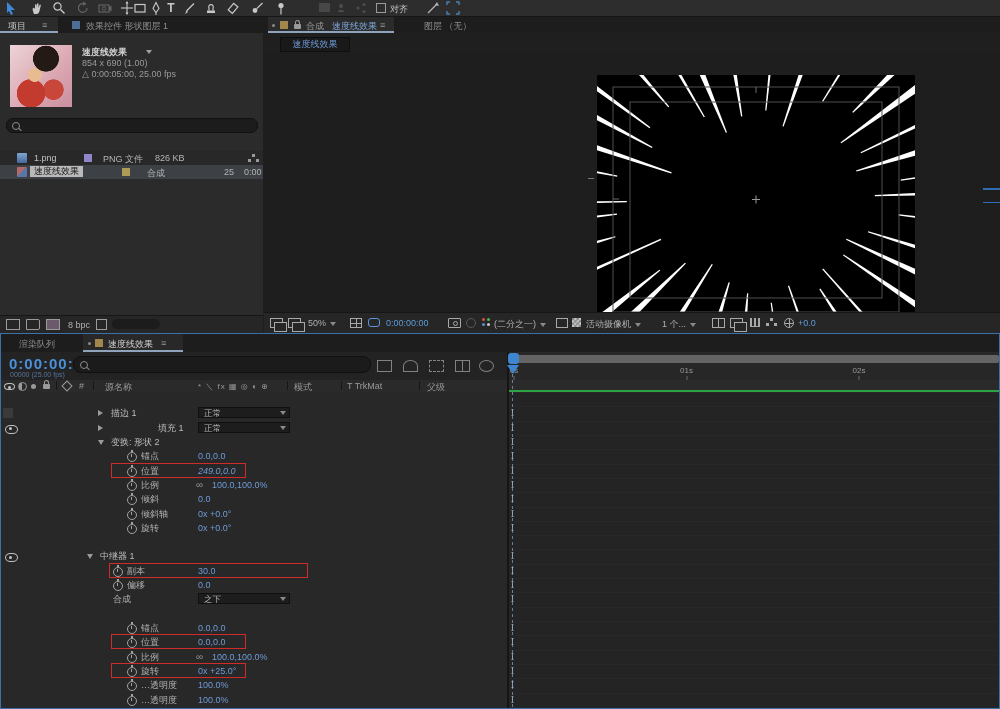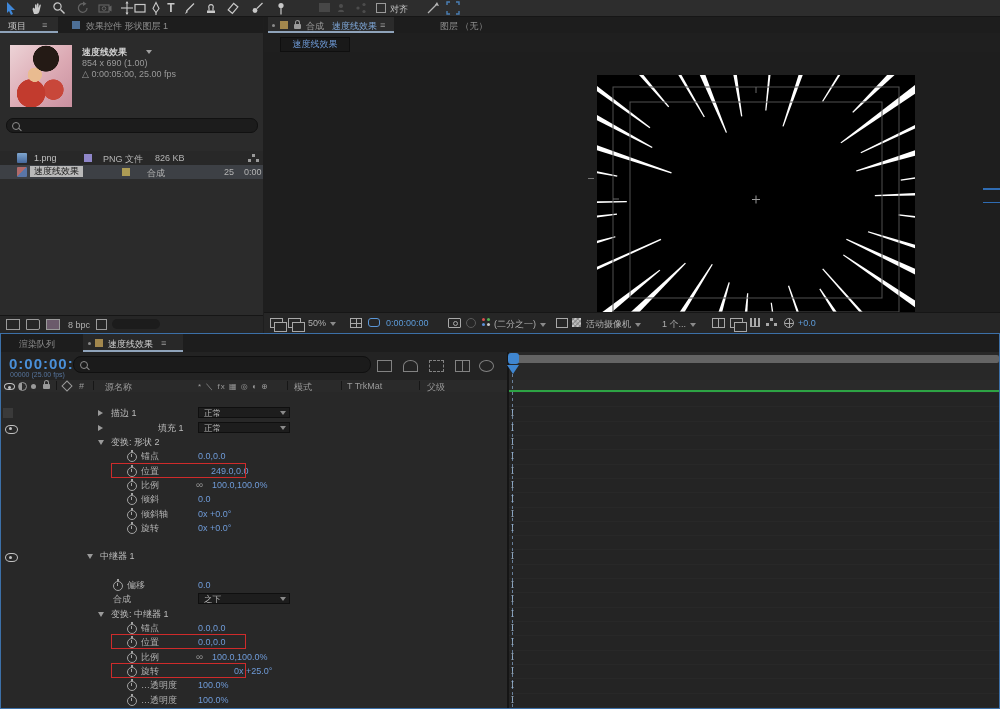--- a/index.html
+++ b/index.html
@@ -281,21 +281,21 @@
   <div id="viewer" class="abs">
     <div class="tabstrip">
       <div class="tab-active" style="left:4px;width:126px"></div>
       <span class="abs" style="left:8px;top:7px;width:3px;height:3px;background:#8a8a8a;border-radius:50%"></span>
       <span class="sq" style="left:16px;top:4px;background:#a2874d"></span>
       <span class="lockic" style="left:30px;top:7px"></span>
       <span class="tlabel" style="left:42px;color:#9a9a9a">合成</span>
       <span class="tlabel" style="left:68px;color:#7ea7d8">速度线效果</span>
       <span class="menuic" style="left:116px;top:3px">≡</span>
       <div class="tabline" style="left:4px;top:14px;width:126px"></div>
-      <span class="tlabel2" style="left:176px">图层  （无）</span>
+      <span class="tlabel2" style="left:160px">图层  （无）</span>
     </div>
     <div class="abs" style="left:16px;top:20px;width:68px;height:13px;background:#191919;border:1px solid #0f0f0f;text-align:center;line-height:13px;color:#6f9bd8">速度线效果</div>
     <div id="vcanvas">
       <div id="comp">
         <svg id="speedsvg" width="318" height="249">
             <polygon points="277.8631188689885,121.25673367146692 277.81078461090124,120.05787541235935 475.7861724024497,110.02817999212601 476.11013210068137,117.44935636946065" fill="#ffffff"></polygon>
             <polygon points="301.4708268756361,140.52514591915926 301.6443443013838,139.33775731261048 473.5299743953159,155.9771240432636 472.3017513173553,164.38191729550283" fill="#ffffff"></polygon>
             <polygon points="270.80041167205343,157.35008905962607 271.23560910998333,156.23178534863374 456.3188693170751,209.7030349366857 452.9842178701229,218.2719114119949" fill="#ffffff"></polygon>
             <polygon points="249.06856559586473,164.72165512481232 249.68072746466848,163.68954183336476 434.887342772072,245.2799910867755 428.84256008081593,255.47157745877377" fill="#ffffff"></polygon>
             <polygon points="245.90964612620334,180.29573067293774 246.68987582283634,179.3840061419022 403.44055363289044,280.9577669930803 396.6337921521406,288.9116957472511" fill="#ffffff"></polygon>
@@ -381,20 +381,28 @@
           <span class="mag" style="left:6px;top:4px"></span>
         </div>
       <span class="tgl" style="left:376px"></span>
       <span class="tgl" style="left:402px;border-radius:50% 50% 0 0"></span>
       <span class="tgl" style="left:428px;border-style:dashed"></span>
       <span class="tgl" style="left:454px;background:linear-gradient(90deg,transparent 45%,#9a9a9a 45% 55%,transparent 55%)"></span>
       <span class="tgl" style="left:478px;border-radius:50%"></span>
     </div>
 
     <div id="workarea"></div>
+    <div id="ruler">
+        <span class="rlabel" style="left: 6px;">0s</span>
+        <span class="rtick" style="left: 6px;"></span>
+        <span class="rlabel" style="left: 178.5px;">01s</span>
+        <span class="rtick" style="left: 178.5px;"></span>
+        <span class="rlabel" style="left: 351px;">02s</span>
+        <span class="rtick" style="left: 351px;"></span>
+      </div>
 
     <div id="theader">
       <span class="eyei" style="left:3px;top:3px;width:9px;height:5px"></span>
       <span class="abs" style="left:17px;top:2px;width:7px;height:7px;border:1px solid #9a9a9a;border-radius:50%;background:linear-gradient(90deg,#9a9a9a 50%,transparent 50%)"></span>
       <span class="abs" style="left:30px;top:4px;width:5px;height:5px;background:#9a9a9a;border-radius:50%"></span>
       <span class="lockic" style="left:42px;top:4px"></span>
       <span class="vdiv" style="left:55px;height:9px"></span>
       <span class="abs" style="left:62px;top:2px;width:6px;height:6px;border:1px solid #9a9a9a;transform:rotate(45deg)"></span>
       <span class="abs txt" style="left:78px;top:1px">#</span>
       <span class="vdiv" style="left:92px;height:9px"></span>
@@ -433,21 +441,21 @@
         </div>
         <div class="prow" style="top: 57.272px;">
           <span class="sw" style="left: 126px; top: 3px;"></span>
           <span class="plabel txt" style="left: 140px;">锚点</span>
           <span class="pval txt" style="left: 197px;">0.0,0.0</span>
           <span class="imark">I</span>
         </div>
         <div class="prow" style="top: 71.59px;">
           <span class="sw" style="left: 126px; top: 3px;"></span>
           <span class="plabel txt" style="left: 140px;">位置</span>
-          <span class="pval txt" style="left: 210px;">249.0,0.0</span>
+          <span class="pval txt" style="left: 197px; font-style: italic;">249.0,0.0</span>
           <div class="redbox red-n"></div>
           <span class="imark">I</span>
         </div>
         <div class="prow" style="top: 85.908px;">
           <span class="sw" style="left: 126px; top: 3px;"></span>
           <span class="plabel txt" style="left: 140px;">比例</span>
           <span class="plink" style="left: 195px;">∞</span>
           <span class="pval txt" style="left: 211px;">100.0,100.0%</span>
           <span class="imark">I</span>
         </div>
@@ -468,36 +476,38 @@
           <span class="plabel txt" style="left: 140px;">旋转</span>
           <span class="pval txt" style="left: 197px;">0x +0.0°</span>
           <span class="imark">I</span>
         </div>
         <div class="prow" style="top: 157.498px;">
           <span class="eyei" style="left: 4px; top: 4px;"></span>
           <span class="tw-d" style="left: 86px; top: 5px;"></span>
           <span class="glabel txt" style="left: 99px;">中继器 1</span>
           <span class="imark">I</span>
         </div>
+        <div class="prow" style="top: 171.816px;">
+          <span class="sw" style="left: 112px; top: 3px;"></span>
+          <span class="plabel txt" style="left: 126px;">副本</span>
+          <span class="pval txt" style="left: 197px;">30.0</span>
+          <div class="redbox red-w"></div>
+          <span class="imark">I</span>
+        </div>
         <div class="prow" style="top: 186.134px;">
           <span class="sw" style="left: 112px; top: 3px;"></span>
           <span class="plabel txt" style="left: 126px;">偏移</span>
           <span class="pval txt" style="left: 197px;">0.0</span>
           <span class="imark">I</span>
         </div>
         <div class="prow" style="top: 200.452px;">
           <span class="plabel txt" style="left: 112px;">合成</span>
           <div class="dd">之下<span class="ddc"></span></div>
           <span class="imark">I</span>
         </div>
-        <div class="prow" style="top: 214.77px;">
-          <span class="tw-d" style="left: 97px; top: 5px;"></span>
-          <span class="glabel txt" style="left: 110px;">变换: 中继器 1</span>
-          <span class="imark">I</span>
-        </div>
         <div class="prow" style="top: 229.088px;">
           <span class="sw" style="left: 126px; top: 3px;"></span>
           <span class="plabel txt" style="left: 140px;">锚点</span>
           <span class="pval txt" style="left: 197px;">0.0,0.0</span>
           <span class="imark">I</span>
         </div>
         <div class="prow" style="top: 243.406px;">
           <span class="sw" style="left: 126px; top: 3px;"></span>
           <span class="plabel txt" style="left: 140px;">位置</span>
           <span class="pval txt" style="left: 197px;">0.0,0.0</span>
@@ -507,21 +517,21 @@
         <div class="prow" style="top: 257.724px;">
           <span class="sw" style="left: 126px; top: 3px;"></span>
           <span class="plabel txt" style="left: 140px;">比例</span>
           <span class="plink" style="left: 195px;">∞</span>
           <span class="pval txt" style="left: 211px;">100.0,100.0%</span>
           <span class="imark">I</span>
         </div>
         <div class="prow" style="top: 272.042px;">
           <span class="sw" style="left: 126px; top: 3px;"></span>
           <span class="plabel txt" style="left: 140px;">旋转</span>
-          <span class="pval txt" style="left: 197px; margin-left: 36px;">0x +25.0°</span>
+          <span class="pval txt" style="left: 197px;">0x +25.0°</span>
           <div class="redbox red-n"></div>
           <span class="imark">I</span>
         </div>
         <div class="prow" style="top: 286.36px;">
           <span class="sw" style="left: 126px; top: 3px;"></span>
           <span class="plabel txt" style="left: 140px;">…透明度</span>
           <span class="pval txt" style="left: 197px;">100.0%</span>
           <span class="imark">I</span>
         </div>
         <div class="prow" style="top: 300.678px;">

